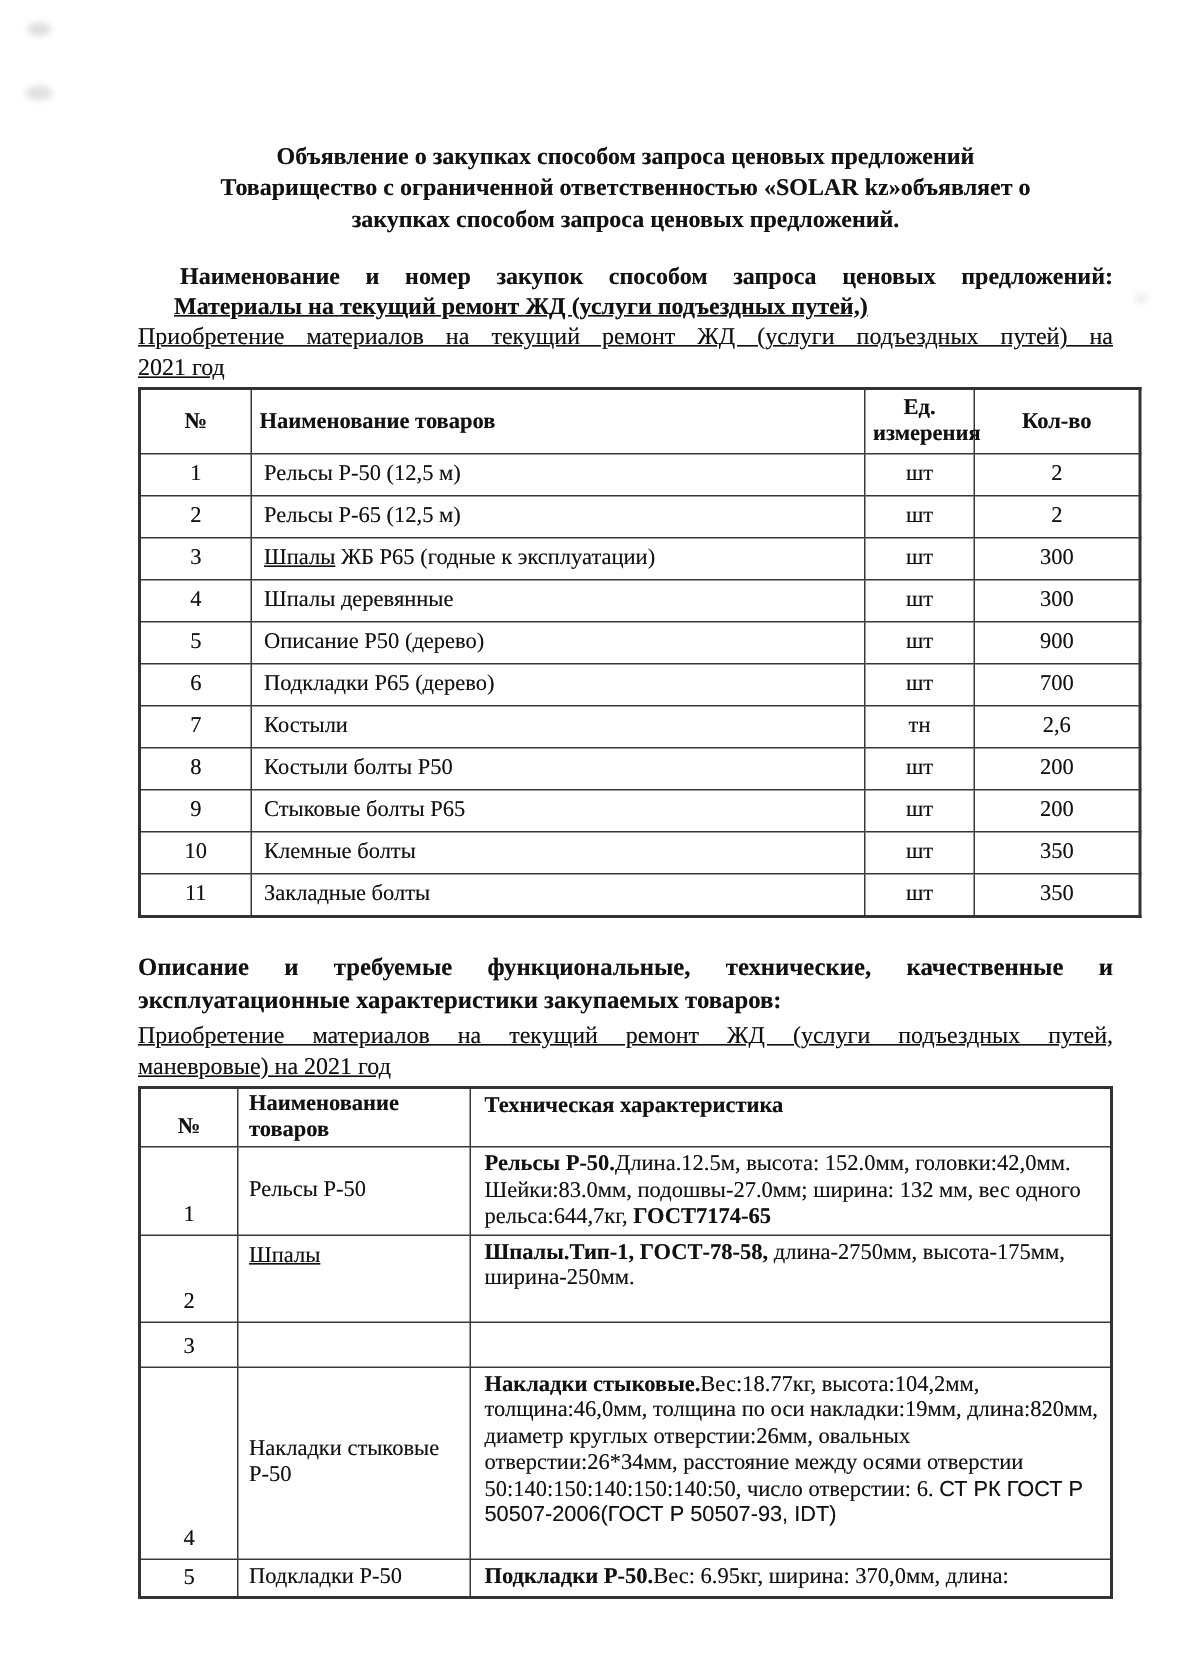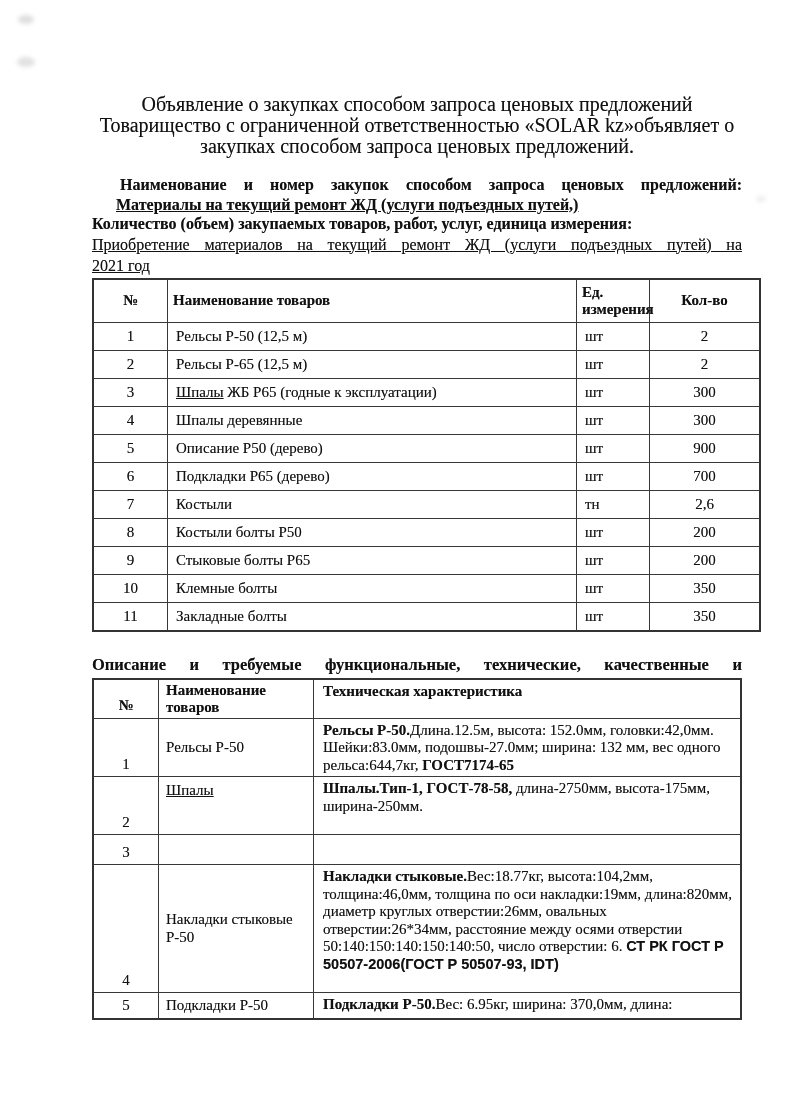--- a/index.html
+++ b/index.html
@@ -3,21 +3,21 @@
 <meta charset="utf-8">
 <style>
   html,body { margin:0; padding:0; background:#ffffff; }
   .page {
     position:relative; width:788px; height:1115px; background:#ffffff;
     font-family:"Liberation Serif", serif; color:#111111; overflow:hidden;
     text-shadow:0 0 0.4px rgba(0,0,0,0.45);
   }
   .content { position:absolute; left:92px; top:0; width:650px; }
 
-  .title { margin-top:94px; text-align:center; font-weight:400; font-size:20px; line-height:21px; }
+  .title { margin-top:94px; text-align:center; font-weight:700; font-size:16px; line-height:21px; }
 
   .intro { margin-top:18px; font-weight:700; font-size:16px; line-height:19.5px; }
   .intro .l1 { text-align:justify; text-align-last:justify; text-indent:28px; }
   .intro .l2 { text-decoration:underline; margin-left:24px; }
 
   .h-underline { font-size:16px; line-height:21px; }
   .h-underline .l1 { text-align:justify; text-align-last:justify; text-decoration:underline; }
   .h-underline .l2 { text-decoration:underline; }
 
   .h-bold { margin-top:22px; font-weight:700; font-size:16.5px; line-height:22px; }
@@ -25,41 +25,41 @@
 
   table { border-collapse:collapse; margin-top:2px; table-layout:fixed; background:#fff; }
   th, td { border:1.5px solid #383838; }
   table { border:2px solid #333333; }
 
   .t1 { width:640px; font-size:15px; }
   .t1 th { font-weight:700; padding:2px 5px; vertical-align:middle; line-height:17px; height:38px; }
   .t1 td { padding:1px 8px; height:25px; vertical-align:middle; }
   .t1 .c-num  { width:63px;  text-align:center; }
   .t1 .c-name { width:398px; text-align:left; }
-  .t1 .c-unit { width:62px;  text-align:left; }
+  .t1 .c-unit { width:62px;  text-align:center; }
   .t1 .c-qty  { width:99px;  text-align:center; }
   .t1 th.c-name { text-align:left; }
 
   .t2 { width:650px; font-size:15px; }
   .t2 th { font-weight:700; padding:2px 7px; vertical-align:middle; line-height:17px; height:30px; text-align:left; }
   .t2 th.c-num { text-align:center; vertical-align:bottom; padding-bottom:4px; }
   .t2 td { padding:2px 7px; line-height:17.5px; }
   .t2 .c-num  { width:50px;  text-align:center; vertical-align:bottom; padding-bottom:3px; }
   .t2 .c-name { width:140px; vertical-align:middle; text-align:left; }
   .t2 .c-spec { text-align:left; vertical-align:top; padding-top:3px; padding-left:9px; }
   .t2 tr.r1 { height:52px; }
   .t2 tr.r2 { height:58px; }
   .t2 tr.r3 { height:30px; }
   .t2 tr.r4 { height:128px; }
   .t2 tr.r5 { height:26px; }
   .t2 tr.r2 .c-name { vertical-align:top; padding-top:5px; }
 
   .b { font-weight:700; }
   .u { text-decoration:underline;margin-top:28px; }
-  .sans-b { font-family:"Liberation Sans", sans-serif; font-weight:700; font-size:14.5px; }
+  .sans-b { font-family:"Liberation Sans", sans-serif; font-weight:400; font-size:14.5px; }
 
   .smudge { position:absolute; background:#c4c4c4; border-radius:50%; filter:blur(2px); }
   .s1 { left:18px; top:15px; width:16px; height:9px; opacity:.55; }
   .s2 { left:17px; top:57px; width:18px; height:10px; opacity:.5; }
   .s3 { left:756px; top:196px; width:10px; height:6px; opacity:.3; }
 </style>
 </head>
 <body>
 
 <div class="page">
@@ -71,21 +71,20 @@
 
     <div class="title">
       <div>Объявление о закупках способом запроса ценовых предложений</div>
       <div>Товарищество с ограниченной ответственностью «SOLAR kz»объявляет о</div>
       <div>закупках способом запроса ценовых предложений.</div>
     </div>
 
     <div class="intro">
       <div class="l1">Наименование и номер закупок способом запроса ценовых предложений:</div>
       <div class="l2">Материалы на текущий ремонт ЖД (услуги подъездных путей,)</div>
-      <div class="l3">Количество (объем) закупаемых товаров, работ, услуг, единица измерения:</div>
     </div>
 
     <div class="h-underline">
       <div class="l1">Приобретение материалов на текущий ремонт ЖД (услуги подъездных путей) на</div>
       <div class="l2">2021 год</div>
     </div>
 
     <table class="t1">
       <thead>
         <tr>
@@ -163,22 +162,27 @@
           <td class="c-num">11</td>
           <td class="c-name"><span class="u"></span><span>Закладные болты</span></td>
           <td class="c-unit">шт</td>
           <td class="c-qty">350</td>
         </tr>
       </tbody>
     </table>
 
     <div class="h-bold">
       <div class="l1">Описание и требуемые функциональные, технические, качественные и</div>
-    </div>
-
+      <div class="l2">эксплуатационные характеристики закупаемых товаров:</div>
+    </div>
+
+    <div class="h-underline" style="margin-top:2px;">
+      <div class="l1">Приобретение материалов на текущий ремонт ЖД (услуги подъездных путей,</div>
+      <div class="l2">маневровые) на 2021 год</div>
+    </div>
 
     <table class="t2">
       <thead>
         <tr>
           <th class="c-num">№</th>
           <th class="c-name">
               <div>Наименование</div>
               <div>товаров</div>
             </th>
           <th class="c-spec">Техническая характеристика</th>

